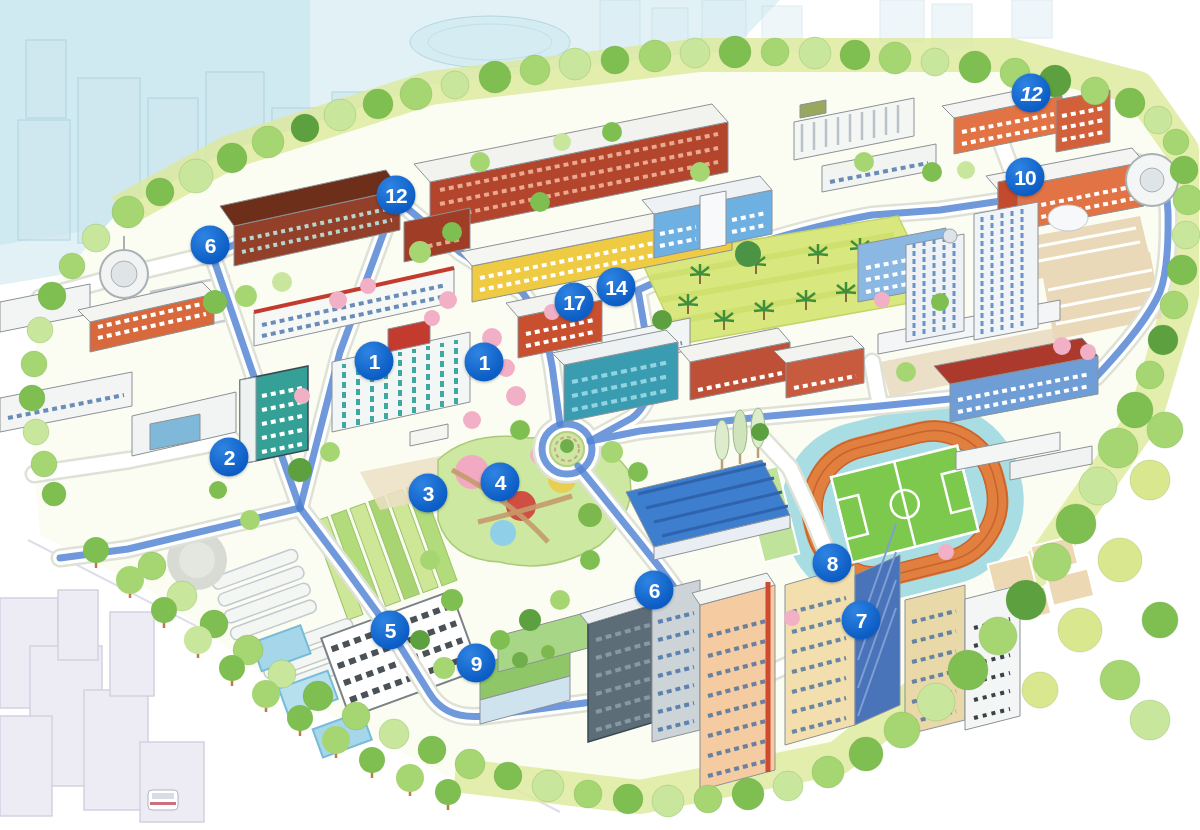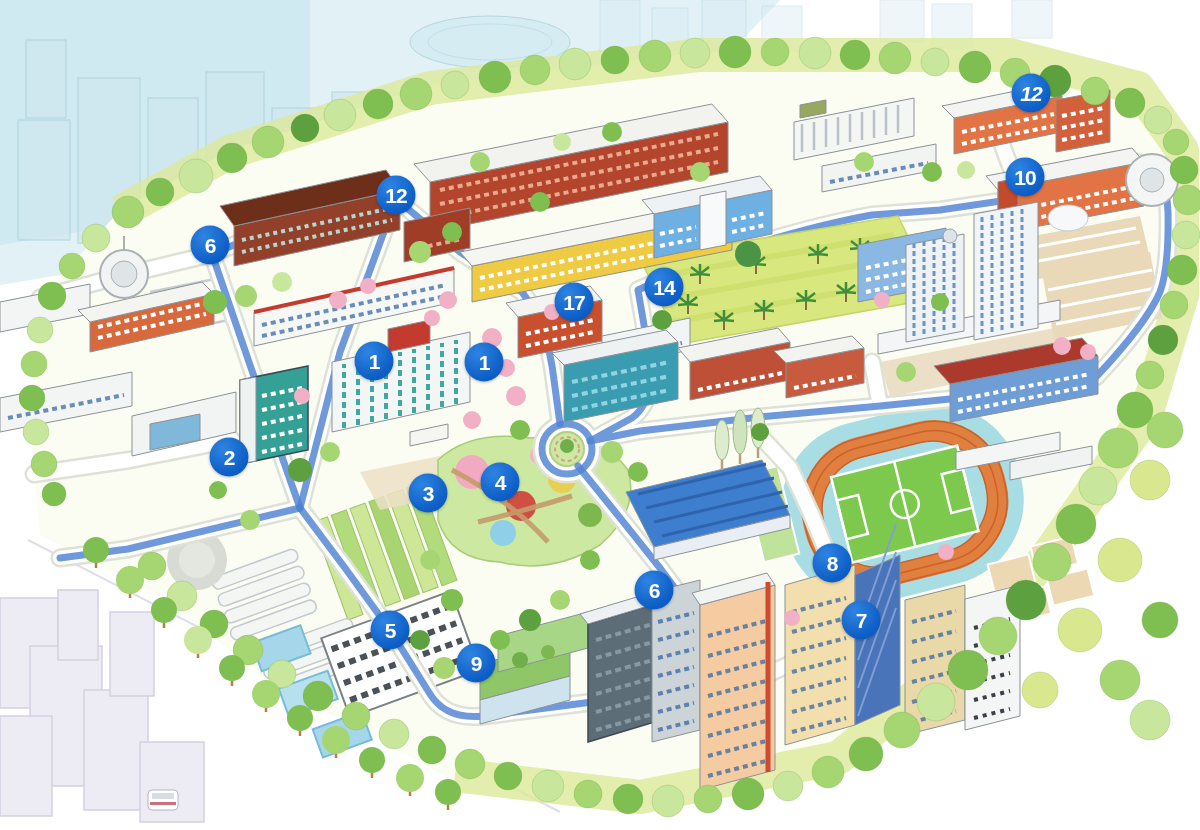--- a/index.html
+++ b/index.html
@@ -531,18 +531,18 @@
       <div class="marker" style="left: 500px; top: 482px;">4</div>
       <div class="marker" style="left: 390px; top: 630px;">5</div>
       <div class="marker" style="left: 654px; top: 590px;">6</div>
       <div class="marker" style="left: 861px; top: 620px;">7</div>
       <div class="marker" style="left: 832px; top: 563px;">8</div>
       <div class="marker" style="left: 476px; top: 663px;">9</div>
       <div class="marker" style="left: 1025px; top: 177px;">10</div>
       <div class="marker" style="left: 484px; top: 362px;">1</div>
       <div class="marker" style="left: 1031px; top: 93px; font-style: italic;">12</div>
       <div class="marker" style="left: 574px; top: 302px;">17</div>
-      <div class="marker" style="left: 664px; top: 287px;">14</div>
+      <div class="marker" style="left: 616px; top: 287px;">14</div>
       <div class="marker" style="left: 396px; top: 195px;">12</div>
       <div class="marker" style="left: 210px; top: 245px;">6</div>
     </div>
 
 </div>
 
 </body></html>

